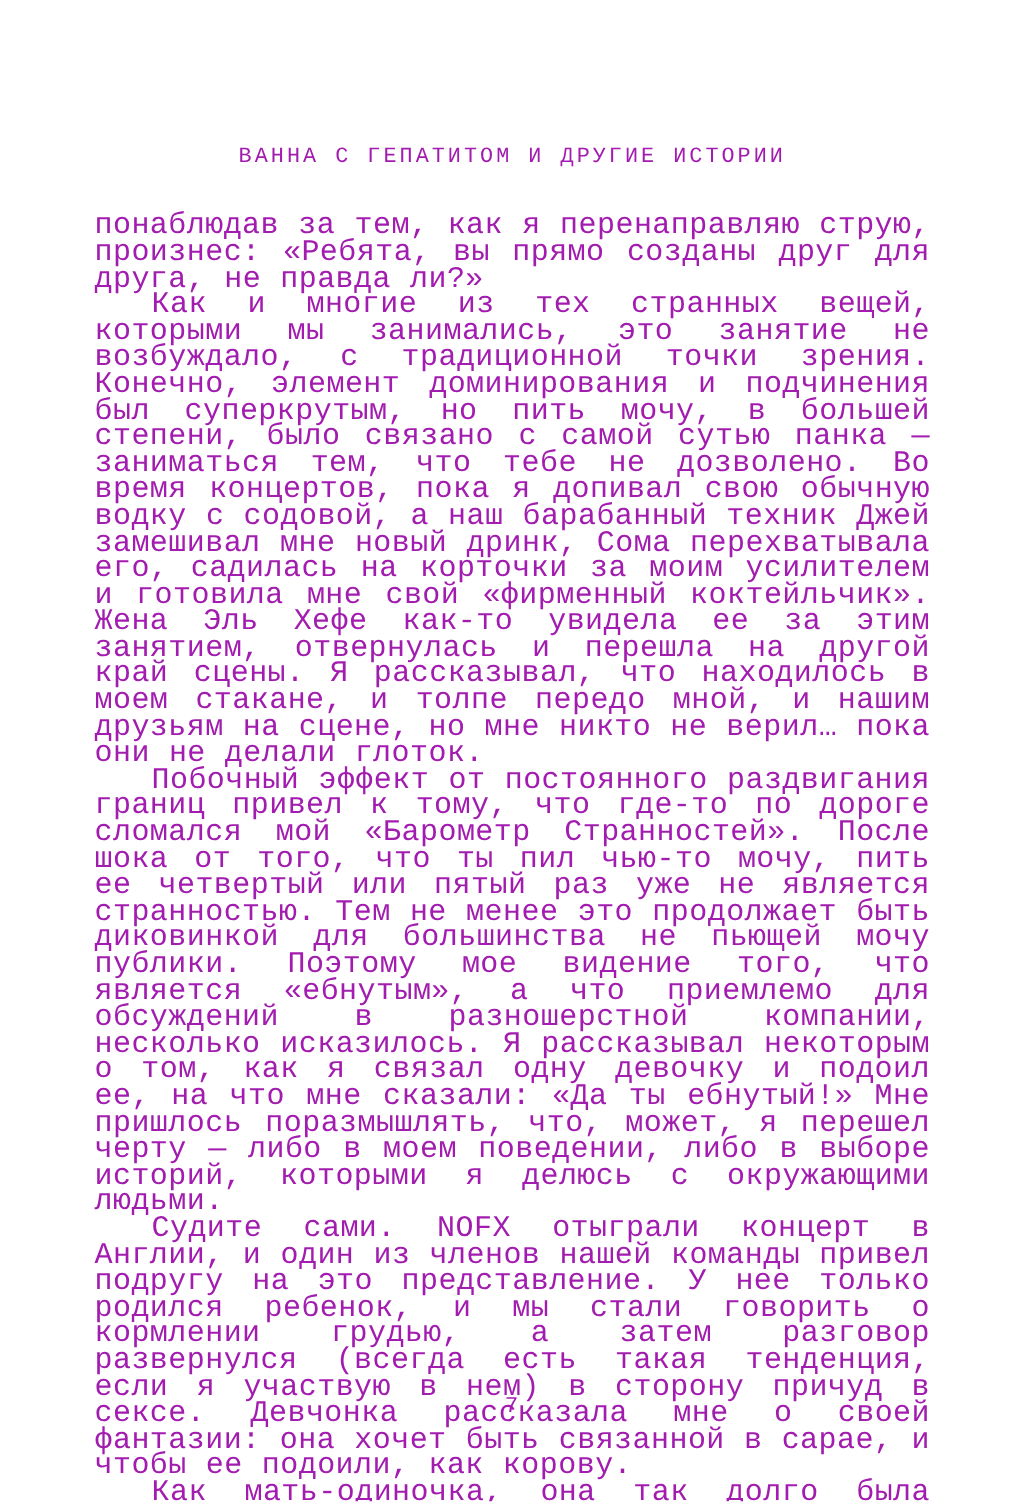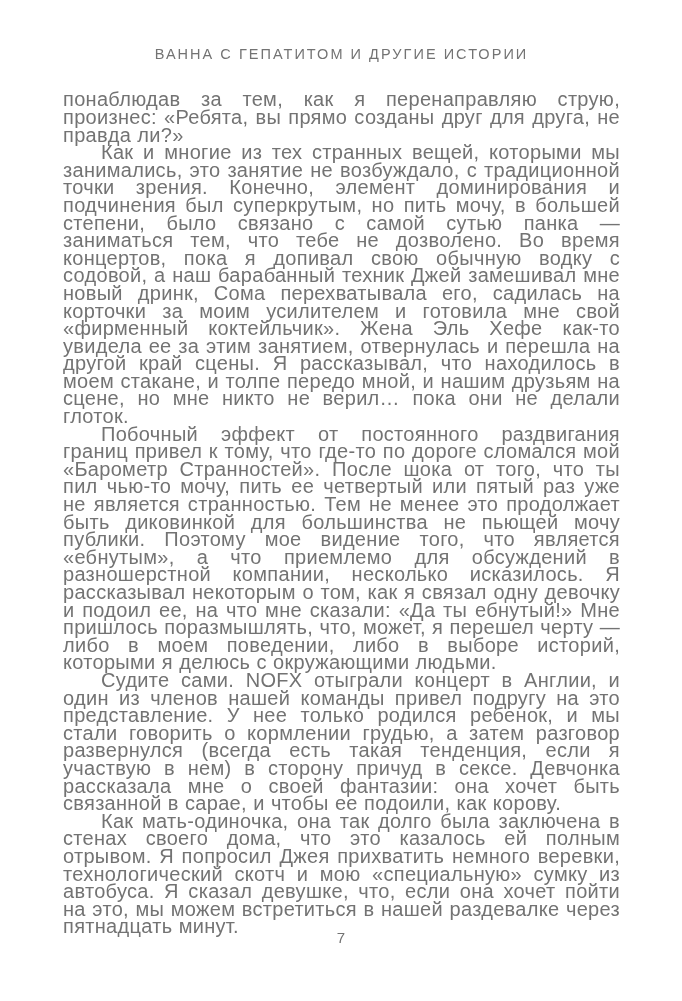--- a/index.html
+++ b/index.html
@@ -6,24 +6,24 @@
     margin: 0;
     padding: 0;
     background: #ffffff;
   }
   .page {
     position: relative;
     width: 682px;
     height: 1001px;
     margin: 0 auto;
     background: #ffffff;
-    color: #737373;
-    font-family: Liberation Sans, sans-serif;
+    color: #a21caf;
+    font-family: Liberation Mono, monospace;
     box-sizing: border-box;
-    padding: 46px 62px 0 63px;
+    padding: 97px 62px 0 63px;
     overflow: hidden;
   }
   .running-head {
     text-align: center;
     font-size: 14.5px;
     letter-spacing: 0.14em;
     line-height: 1.2;
     margin-bottom: 28px;
     white-space: nowrap;
   }

